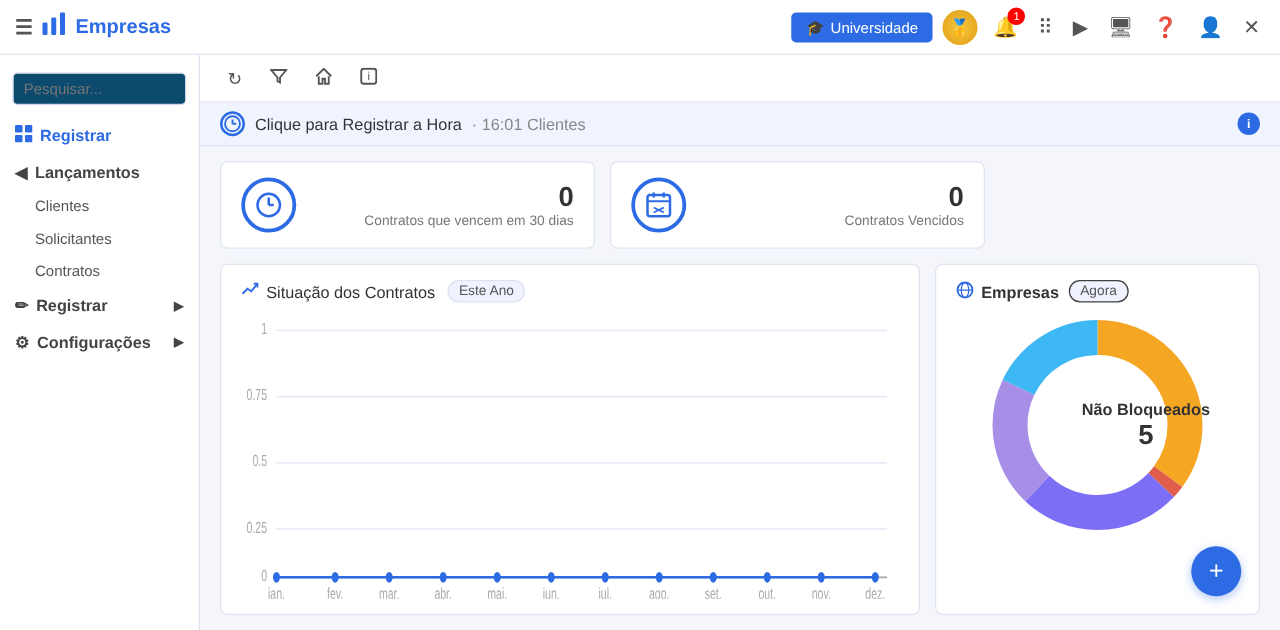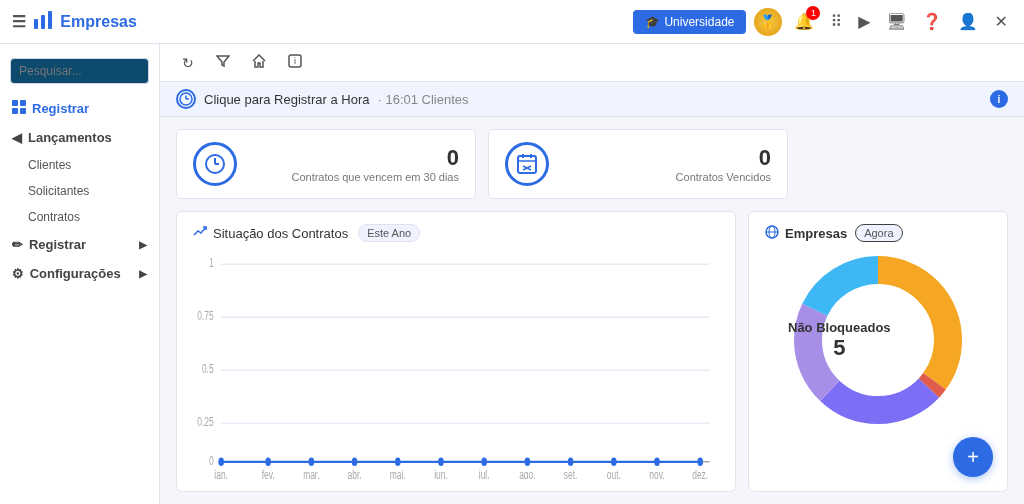--- a/index.html
+++ b/index.html
@@ -274,21 +274,21 @@
       padding: 2px 8px;
       border-radius: 10px;
       border: 1px solid #404040;
     }
     .donut-container {
       position: relative;
       width: 180px;
       height: 180px;
       display: flex;
       align-items: center;
-      justify-content: flex-start;
+      justify-content: flex-end;
     }
     .donut-center {
       position: absolute;
       text-align: center;
       z-index: 2;
     }
     .donut-center .donut-label { font-size: 13px; font-weight: 700; color: #333; }
     .donut-center .donut-value { font-size: 22px; font-weight: 700; color: #333; }
 
     

